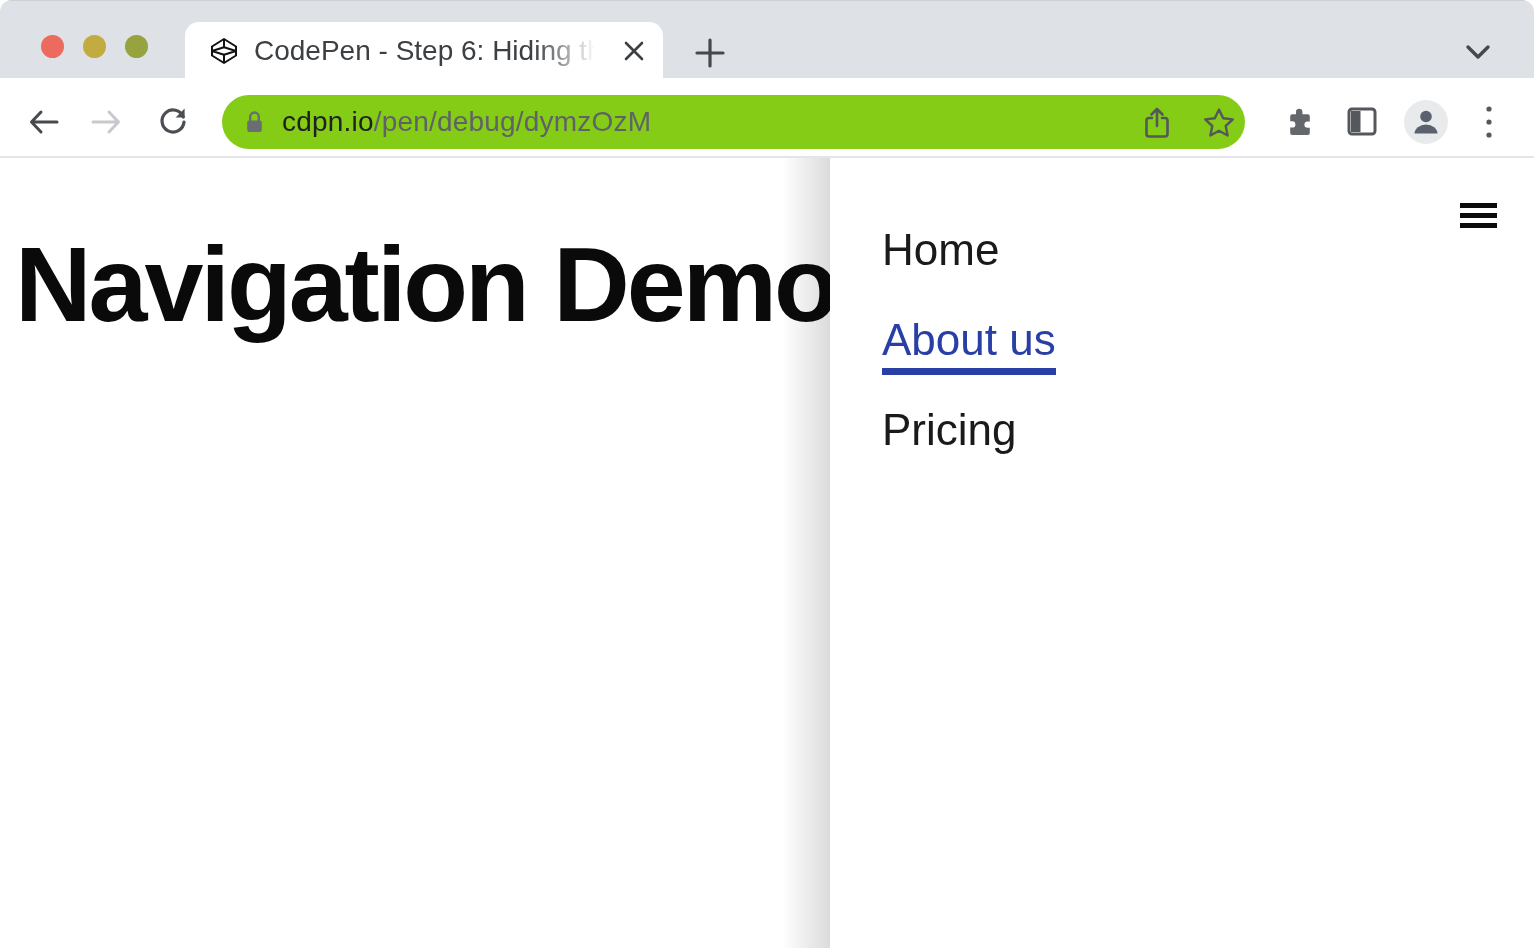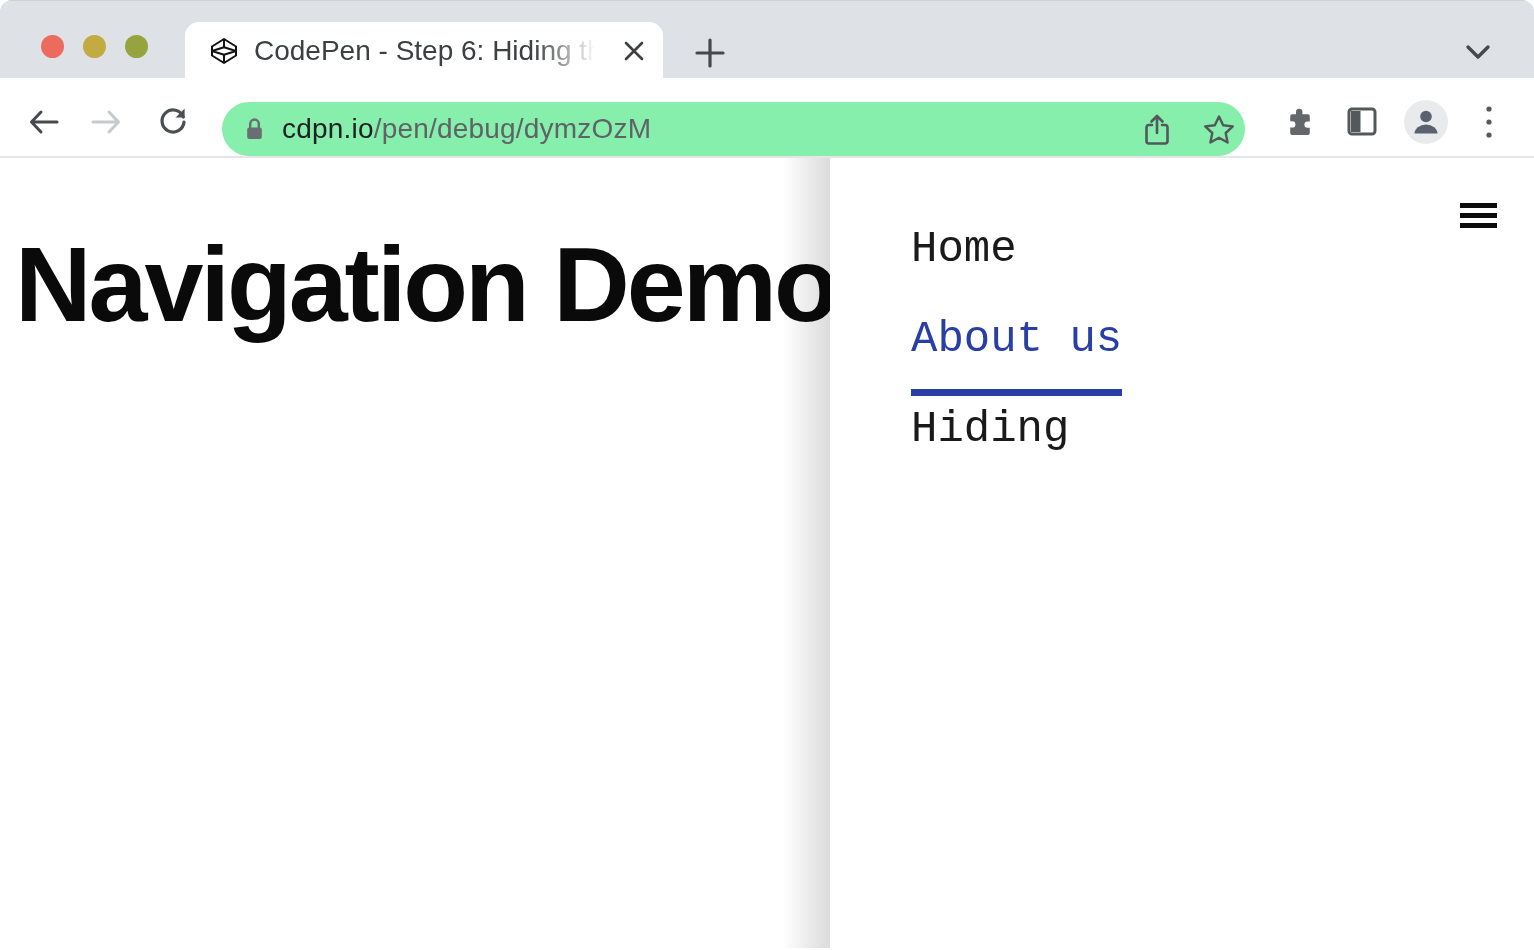--- a/index.html
+++ b/index.html
@@ -71,23 +71,23 @@
   .toolbar {
     position: relative;
     height: 80px;
     background: #ffffff;
     border-bottom: 2px solid #e3e5e8;
   }
   .nav-btn { position: absolute; top: 27px; width: 34px; height: 34px; }
 
   .omnibox {
     position: absolute;
-    left: 222px; top: 24px;
+    left: 222px; top: 17px;
     width: 1023px; height: 54px;
-    background: #86efac;
+    background: #84cc16;
     border-radius: 27px;
   }
   .omni-lock { position: absolute; left: 23px; top: 15px; width: 19px; height: 24px; }
   .omni-url {
     position: absolute;
     left: 60px; top: 0; height: 54px;
     line-height: 54px;
     font-size: 28px;
     letter-spacing: 0.2px;
     white-space: nowrap;
@@ -141,34 +141,34 @@
   .hamburger {
     position: absolute;
     top: 45px; right: 37px;
     width: 37px; height: 25px;
     display: flex; flex-direction: column; justify-content: space-between;
     cursor: pointer;
     background: none; border: none; padding: 0;
   }
   .hamburger span { display: block; width: 100%; height: 5px; background: #0b0b0b; }
 
-  .panel-nav { position: absolute; left: 81px; top: 67px; font-family: Liberation Mono, monospace; }
+  .panel-nav { position: absolute; left: 52px; top: 67px; }
   .panel-nav ul { list-style: none; }
   .panel-nav li { height: 49px; margin-bottom: 41px; }
   .panel-nav a {
     display: inline-block;
     font-size: 44px;
     line-height: 49px;
     color: #1a1a1a;
     text-decoration: none;
     cursor: pointer;
   }
   .panel-nav a.active {
     color: #2a3fa5;
-    padding-bottom: 25px;
+    padding-bottom: 4px;
     border-bottom: 7px solid #2a3fa5;
   }
 
   svg { display: block; }
 </style>
 </head>
 <body>
 
 <div class="window">
 
@@ -294,20 +294,20 @@
 
       <nav class="panel-nav">
         <ul>
           <li>
             <a href="#">Home</a>
           </li>
           <li>
             <a href="#" class="active">About us</a>
           </li>
           <li>
-            <a href="#">Hiding</a>
+            <a href="#">Pricing</a>
           </li>
         </ul>
       </nav>
     </div>
   </div>
 
 </div>
 
 </body></html>

